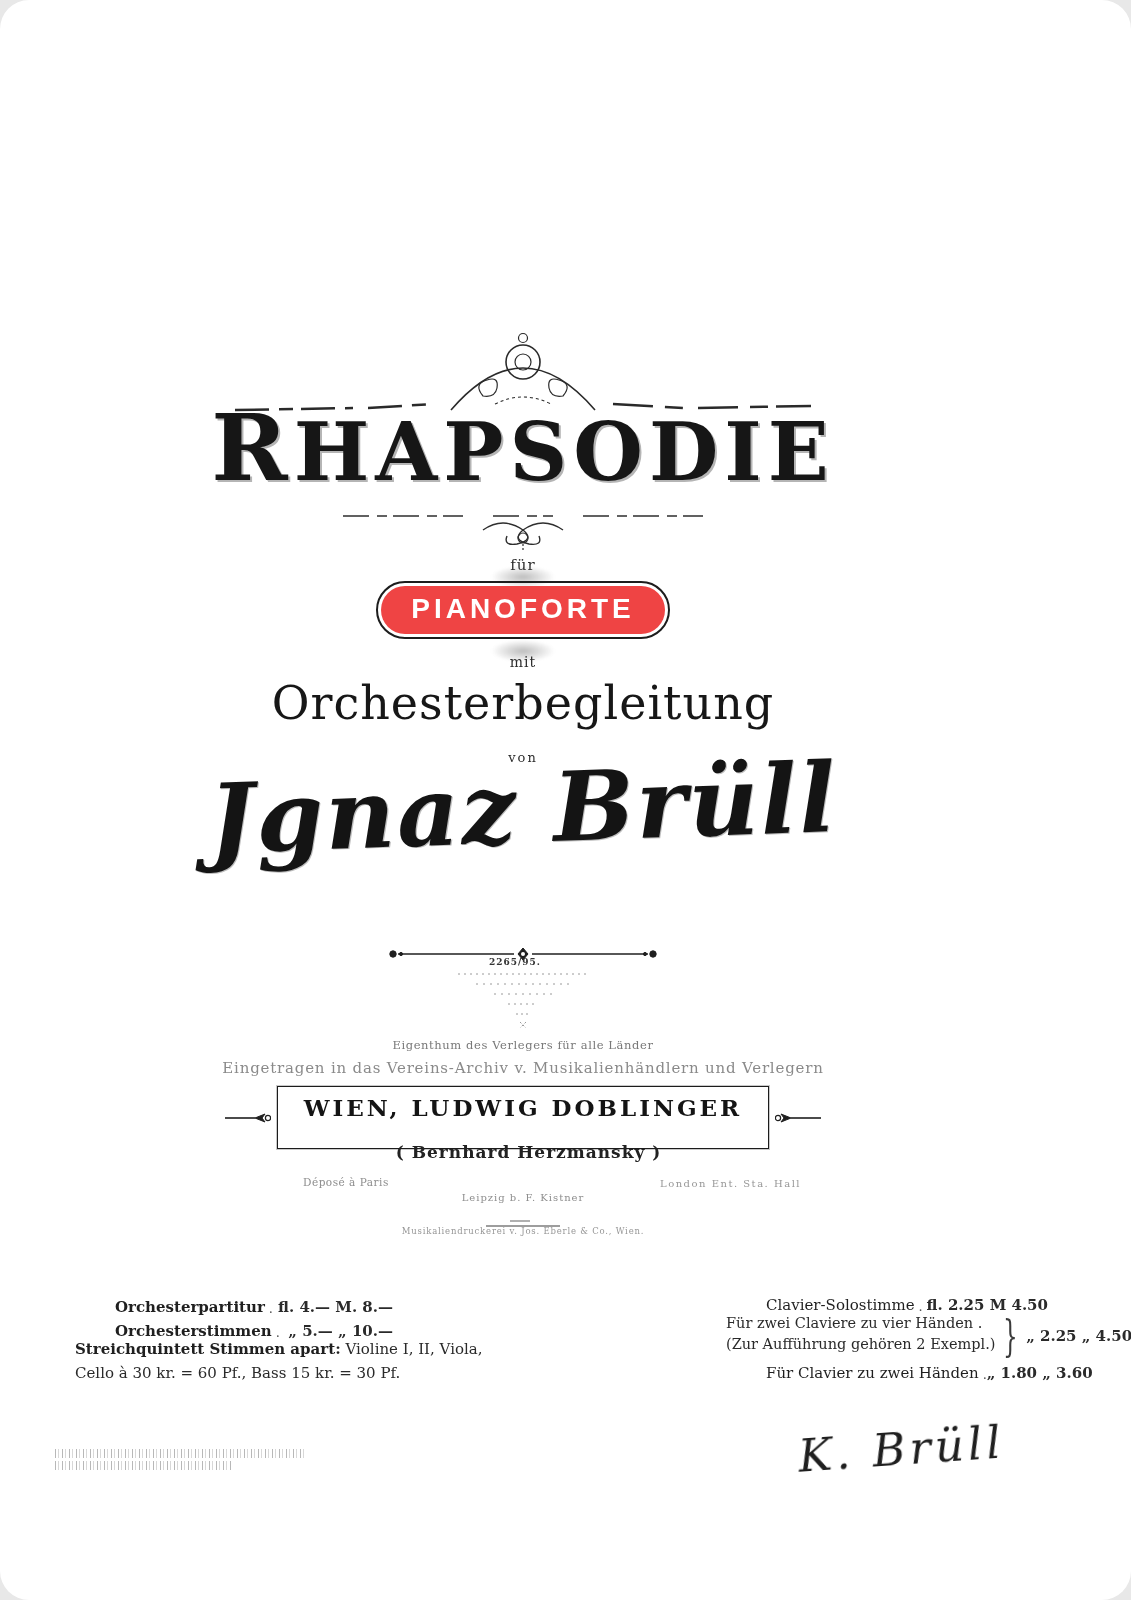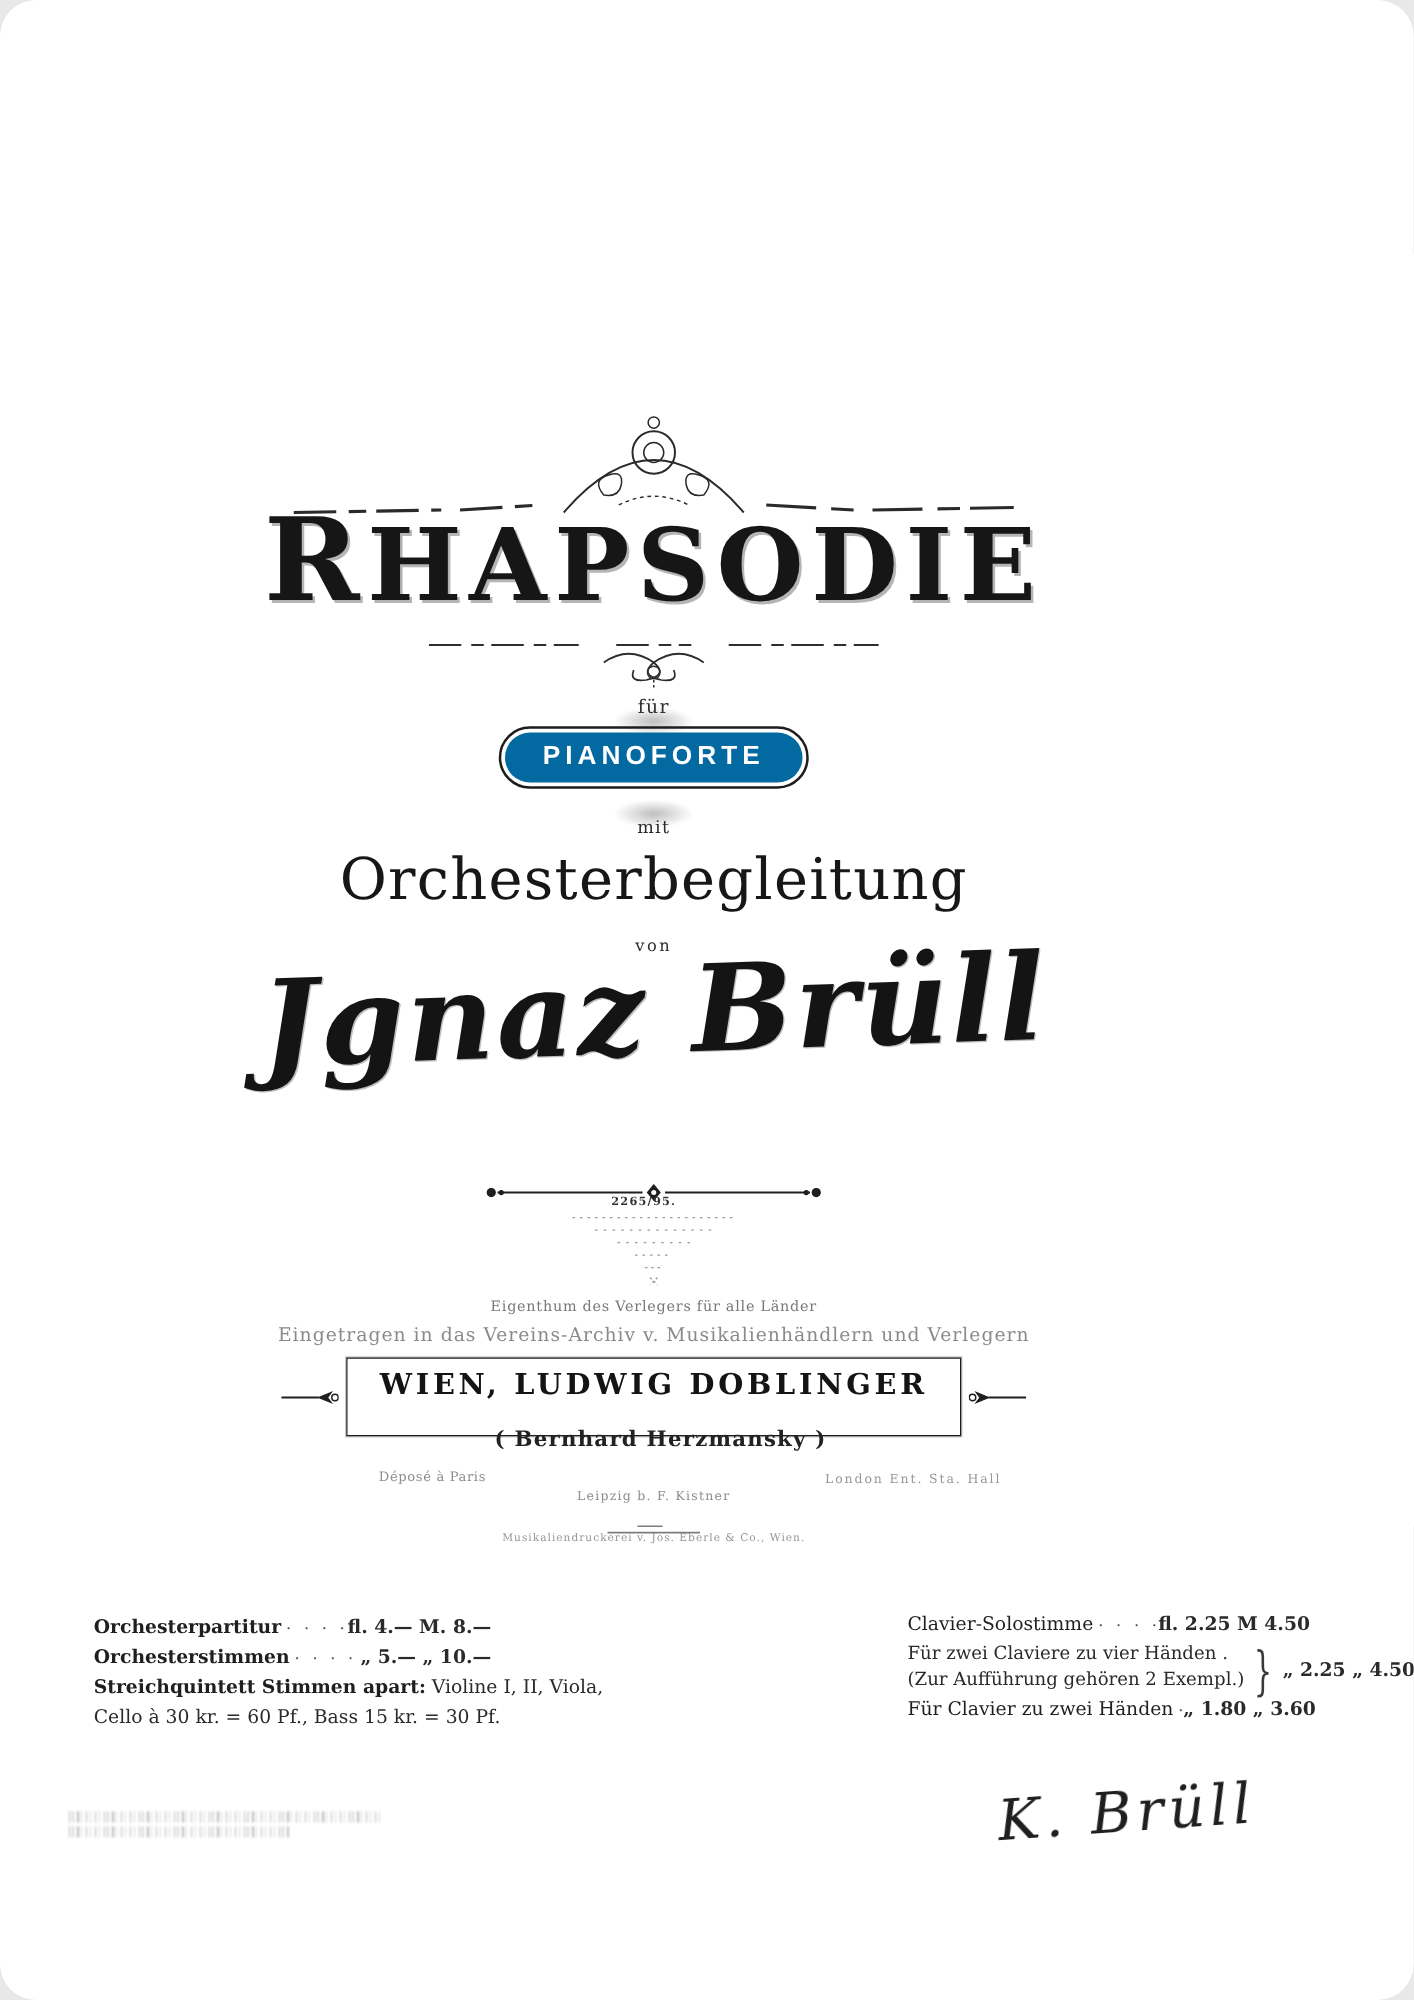--- a/index.html
+++ b/index.html
@@ -28,25 +28,25 @@
   .title::first-letter{font-size:115%;}
 
   .small-label{color:#2c2c2c;font-size:15px;letter-spacing:1px;}
   .for-label{top:556px;}
   .mit-label{top:654px;font-size:14px;}
   .von-label{top:750px;font-size:13px;letter-spacing:2px;}
 
   .badge-row{top:586px;}
   .badge{
     display:inline-block;
-    background:#0369a1;
+    background:#ef4444;
     color:#fff;
     font-family:"Liberation Sans", sans-serif;
     font-weight:700;
-    font-size:21px;
+    font-size:28px;
     letter-spacing:4px;
     padding:7px 30px 9px 30px;
     border-radius:26px;
     outline:2px solid #1d1d1d;
     outline-offset:3px;
     position:relative;
   }
   .flourish{
     position:absolute;left:50%;transform:translateX(-50%);
     width:64px;height:22px;
@@ -95,21 +95,21 @@
   .address{top:1164px;font-size:21px;font-weight:700;letter-spacing:3px;color:#1e1e1e;}
   .leipzig{top:1192px;font-size:10px;color:#8d8d8d;letter-spacing:1px;}
   .depose{position:absolute;left:303px;top:1176px;font-size:10.5px;color:#8d8d8d;letter-spacing:.5px;text-align:center;}
   .london{position:absolute;left:660px;top:1178px;font-size:10px;color:#979797;letter-spacing:1.5px;}
   .tinydiv{top:1214px;}
   .printer{top:1226px;font-size:8.5px;color:#969696;letter-spacing:.8px;}
 
   .prices{position:absolute;font-size:15px;color:#2a2a2a;}
   .prices-left{left:75px;top:1292px;width:318px;}
   .prices-right{left:726px;top:1290px;width:322px;}
-  .price-row{display:flex;align-items:flex-start;height:24px;white-space:nowrap;}
+  .price-row{display:flex;align-items:flex-end;height:24px;white-space:nowrap;margin-left:40px;}
   .price-row .lbl{font-weight:700;color:#1f1f1f;}
   .price-row.normal .lbl{font-weight:400;}
   .price-row .leader{flex:1;overflow:hidden;color:#555;letter-spacing:3px;padding:0 4px;font-size:13px;}
   .price-row .price{font-weight:600;}
   .price-line{height:24px;white-space:nowrap;}
   .price-line .b{font-weight:700;color:#1f1f1f;}
   .price-line.centered{text-align:center;}
   .group-rows{display:flex;align-items:center;height:44px;}
   .group-lines{flex:0 0 auto;}
   .group-lines div{height:21px;font-size:14.5px;white-space:nowrap;}

